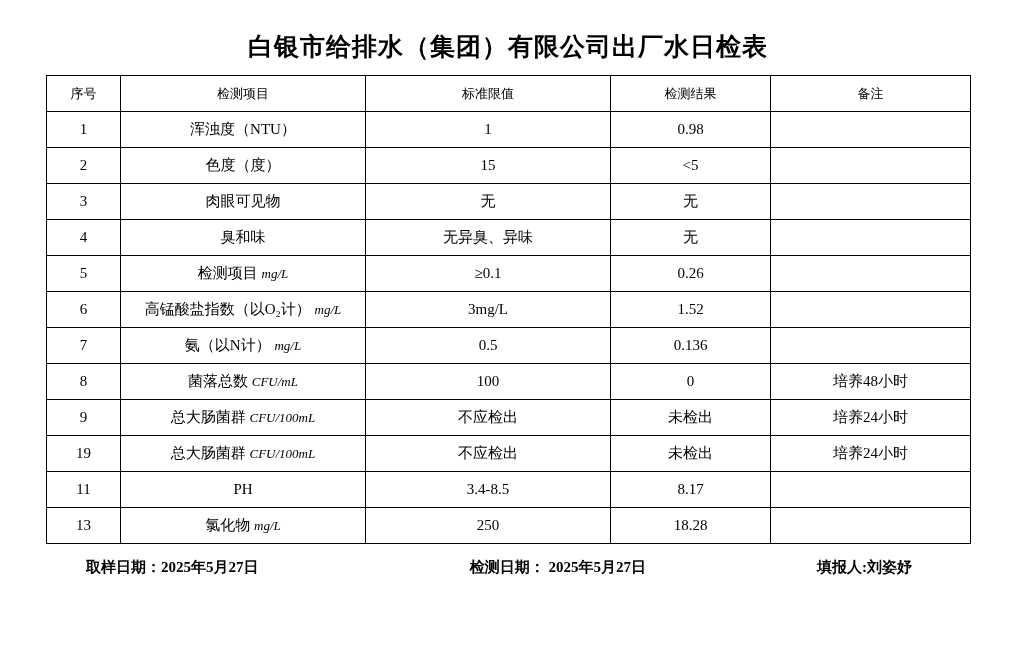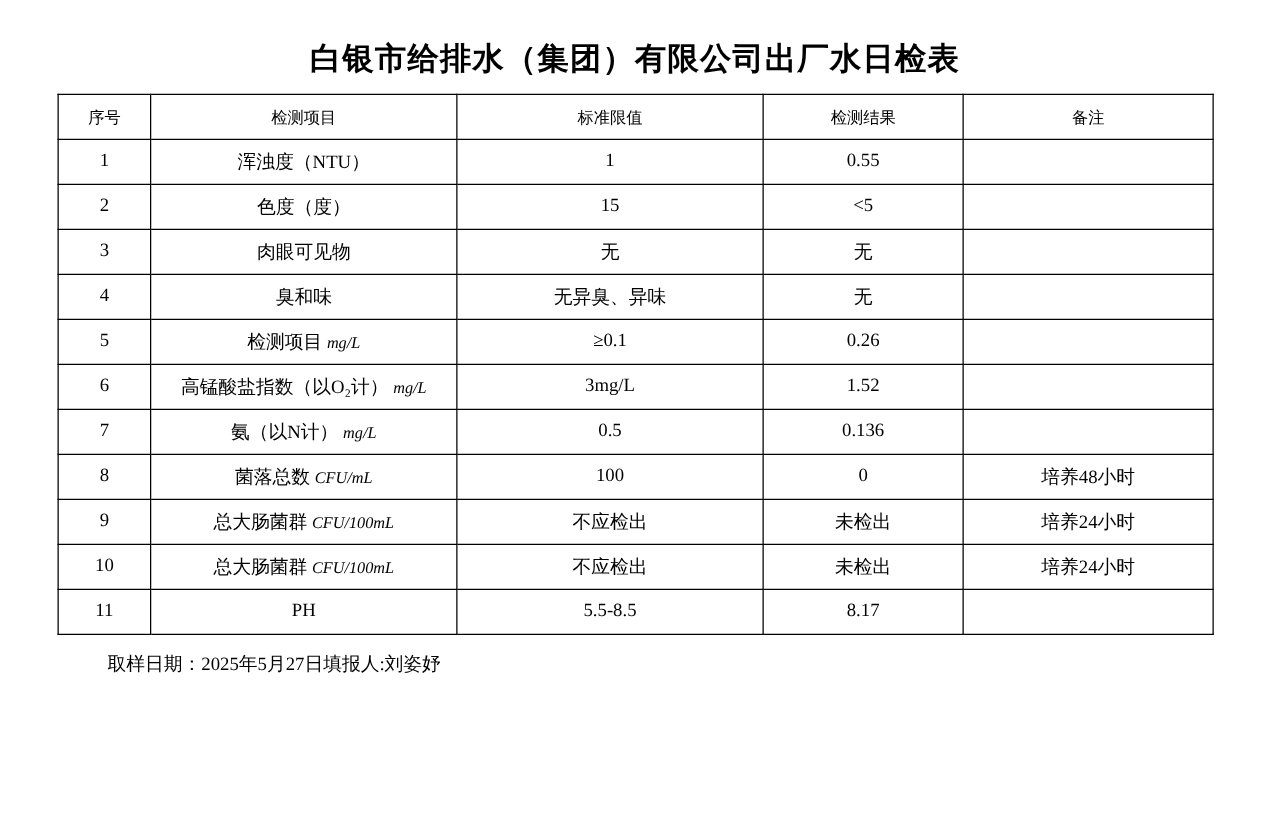--- a/index.html
+++ b/index.html
@@ -60,20 +60,21 @@
     font-size: 13px;
     font-style: italic;
   }
   .footer {
     display: flex;
     padding: 14px 86px 0 86px;
     font-size: 15px;
   }
   .footer .f-cell {
     white-space: nowrap;
+    font-weight: bold;
   }
   .footer .f-sample { flex: 0 0 auto; }
   .footer .f-test   { flex: 1 1 auto; text-align: center; padding-left: 40px;}
   .footer .f-filler { flex: 0 0 auto; padding-right: 18px;}
 </style>
 </head>
 <body>
 
 <div class="page">
 
@@ -95,21 +96,21 @@
           <td>标准限值</td>
           <td>检测结果</td>
           <td>备注</td>
         </tr>
       </thead>
       <tbody id="table-body">
           <tr>
             <td>1</td>
             <td><span>浑浊度（NTU）</span></td>
             <td>1</td>
-            <td>0.55</td>
+            <td>0.98</td>
             <td></td>
           </tr>
           <tr>
             <td>2</td>
             <td><span>色度（度）</span></td>
             <td>15</td>
             <td>&lt;5</td>
             <td></td>
           </tr>
           <tr>
@@ -155,35 +156,43 @@
             <td>培养48小时</td>
           </tr>
           <tr>
             <td>9</td>
             <td><span>总大肠菌群</span> <span class="unit">CFU/100mL</span></td>
             <td>不应检出</td>
             <td>未检出</td>
             <td>培养24小时</td>
           </tr>
           <tr>
-            <td>10</td>
+            <td>19</td>
             <td><span>总大肠菌群</span> <span class="unit">CFU/100mL</span></td>
             <td>不应检出</td>
             <td>未检出</td>
             <td>培养24小时</td>
           </tr>
           <tr>
             <td>11</td>
             <td><span>PH</span></td>
-            <td>5.5-8.5</td>
+            <td>3.4-8.5</td>
             <td>8.17</td>
+            <td></td>
+          </tr>
+          <tr>
+            <td>13</td>
+            <td><span>氯化物</span> <span class="unit">mg/L</span></td>
+            <td>250</td>
+            <td>18.28</td>
             <td></td>
           </tr>
         </tbody>
     </table>
   </div>
 
   <div class="footer">
     <div class="f-cell f-sample">取样日期：2025年5月27日</div>
+    <div class="f-cell f-test">检测日期： 2025年5月27日</div>
     <div class="f-cell f-filler">填报人:刘姿妤</div>
   </div>
 
 </div>
 
 </body></html>

